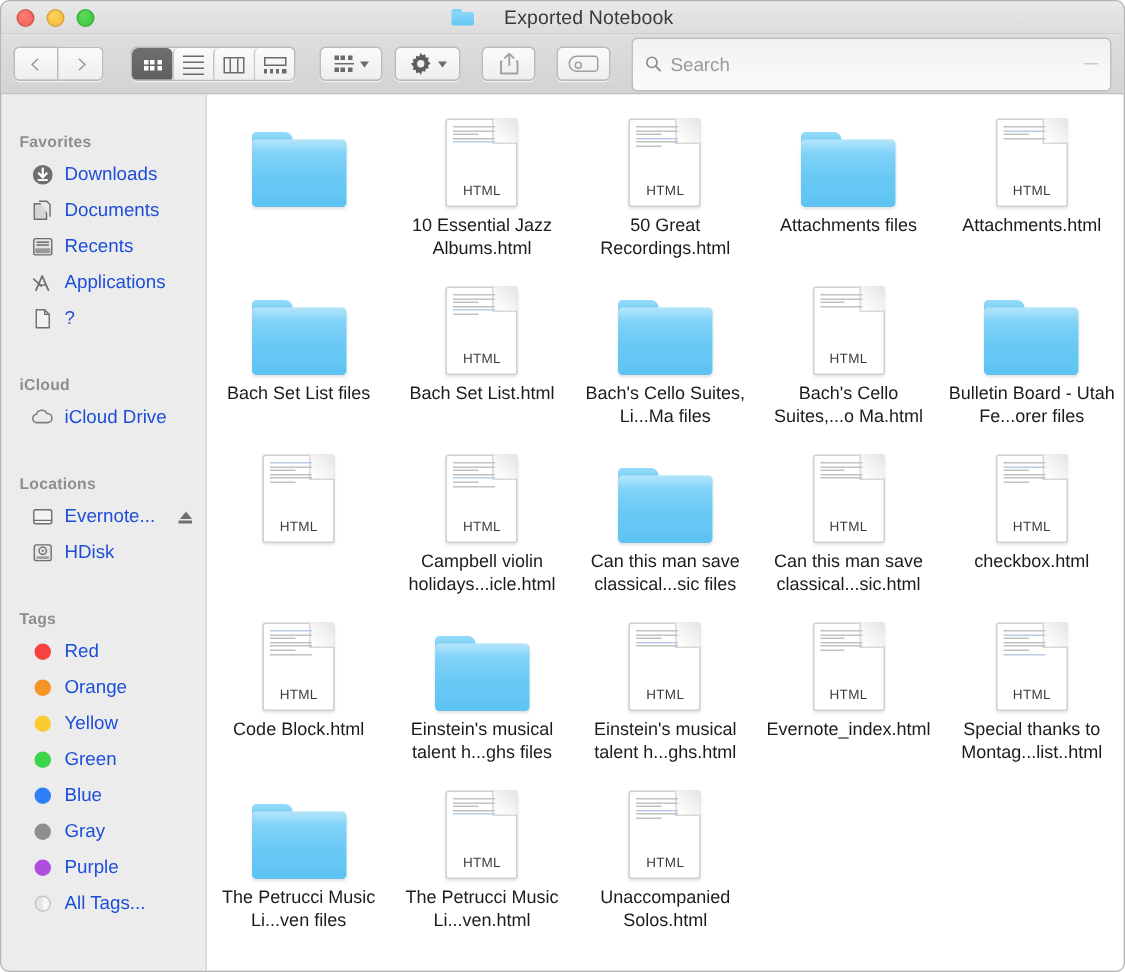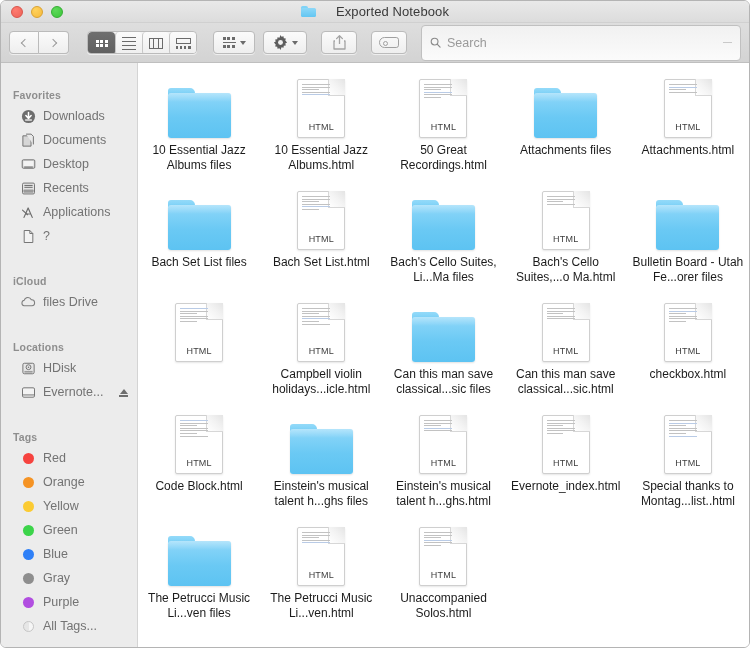--- a/index.html
+++ b/index.html
@@ -231,21 +231,21 @@
     padding: 2px 0 3px 12px;
     letter-spacing: 0.15px;
     margin-top: 16px;
   }
   .sb-item {
     display: flex;
     align-items: center;
     gap: 7px;
     height: 24px;
     padding: 0 8px 0 19px;
-    color: #737373;
+    color: #1d4ed8;
     font-size: 12.5px;
     cursor: default;
     position: relative;
   }
   .sb-ico { width: 16px; height: 16px; flex: 0 0 16px; display: flex; align-items: center; justify-content: center; }
   .sb-label { white-space: nowrap; overflow: hidden; }
   .sb-gap { height: 9px; }
   .eject {
     position: absolute;
     right: 9px;
@@ -536,30 +536,20 @@
       <div class="sb-item">
         <span class="sb-ico">
           <svg width="15" height="15" viewBox="0 0 16 16">
             <path d="M2 3 h6.5 l2.2 2.2 V14 H2 Z" fill="#d6d6d6" stroke="#6e6e6e" stroke-width="1"></path>
             <path d="M5.4 1.2 h5.4 l2.4 2.4 V12.2" fill="#e8e8e8" stroke="#6e6e6e" stroke-width="1"></path>
           </svg>
         </span>
         <span class="sb-label">Documents</span>
       </div>
 
-      <div class="sb-item">
-        <span class="sb-ico">
-          <svg width="15" height="15" viewBox="0 0 16 16">
-            <rect x="1.3" y="3" width="13.4" height="9" rx="1.2" fill="#d8d8d8" stroke="#6e6e6e" stroke-width="1"></rect>
-            <rect x="2.6" y="4.3" width="10.8" height="5.4" fill="#f3f3f3"></rect>
-            <rect x="3.4" y="10.2" width="9.2" height="1.1" fill="#6e6e6e"></rect>
-          </svg>
-        </span>
-        <span class="sb-label">Desktop</span>
-      </div>
 
       <div class="sb-item">
         <span class="sb-ico">
           <svg width="15" height="15" viewBox="0 0 16 16">
             <rect x="1.6" y="2.2" width="12.8" height="11.6" rx="1.4" fill="#e4e4e4" stroke="#6e6e6e" stroke-width="1"></rect>
             <rect x="3.6" y="4.2" width="8.8" height="1.1" fill="#6e6e6e"></rect>
             <rect x="3.6" y="6.2" width="8.8" height="1.1" fill="#6e6e6e"></rect>
             <rect x="2.6" y="9" width="10.8" height="3.6" rx="0.8" fill="#9a9a9a"></rect>
           </svg>
         </span>
@@ -590,53 +580,53 @@
 
       <div class="sb-gap"></div>
 
       <div class="sb-header">iCloud</div>
       <div class="sb-item">
         <span class="sb-ico">
           <svg width="16" height="16" viewBox="0 0 17 16">
             <path d="M4.4 12 A3 3 0 0 1 4.6 6.1 A3.9 3.9 0 0 1 12 5.6 A2.9 2.9 0 0 1 12.6 12 Z" fill="none" stroke="#7d7d7d" stroke-width="1.1" stroke-linejoin="round"></path>
           </svg>
         </span>
-        <span class="sb-label">files Drive</span>
+        <span class="sb-label">iCloud Drive</span>
       </div>
 
       <div class="sb-gap"></div>
 
       <div class="sb-header">Locations</div>
-
-      <div class="sb-item">
-        <span class="sb-ico">
-          <svg width="15" height="15" viewBox="0 0 16 16">
-            <rect x="2" y="2.4" width="12" height="11.2" rx="1.6" fill="#e6e6e6" stroke="#6e6e6e" stroke-width="1"></rect>
-            <circle cx="8" cy="6.6" r="2.6" fill="none" stroke="#6e6e6e" stroke-width="1"></circle>
-            <circle cx="8" cy="6.6" r="0.8" fill="#6e6e6e"></circle>
-            <rect x="3.6" y="10.6" width="8.8" height="1.8" fill="#9d9d9d"></rect>
-          </svg>
-        </span>
-        <span class="sb-label">HDisk</span>
-      </div>
 
       <div class="sb-item">
         <span class="sb-ico">
           <svg width="15" height="15" viewBox="0 0 16 16">
             <rect x="1.6" y="3" width="12.8" height="10" rx="1.4" fill="#f3f3f3" stroke="#6e6e6e" stroke-width="1"></rect>
             <line x1="1.6" y1="10.6" x2="14.4" y2="10.6" stroke="#6e6e6e" stroke-width="1"></line>
           </svg>
         </span>
         <span class="sb-label">Evernote...</span>
         <span class="eject">
           <span class="tri"></span>
           <span class="bar"></span>
         </span>
       </div>
 
+      <div class="sb-item">
+        <span class="sb-ico">
+          <svg width="15" height="15" viewBox="0 0 16 16">
+            <rect x="2" y="2.4" width="12" height="11.2" rx="1.6" fill="#e6e6e6" stroke="#6e6e6e" stroke-width="1"></rect>
+            <circle cx="8" cy="6.6" r="2.6" fill="none" stroke="#6e6e6e" stroke-width="1"></circle>
+            <circle cx="8" cy="6.6" r="0.8" fill="#6e6e6e"></circle>
+            <rect x="3.6" y="10.6" width="8.8" height="1.8" fill="#9d9d9d"></rect>
+          </svg>
+        </span>
+        <span class="sb-label">HDisk</span>
+      </div>
+
       <div class="sb-gap"></div>
 
       <div class="sb-header">Tags</div>
 
       <div class="sb-item">
         <span class="sb-ico">
             <span class="tag-dot" style="background:#f6433f"></span>
           </span>
         <span class="sb-label">Red</span>
       </div>
@@ -686,21 +676,20 @@
 
     <div class="content">
       <div class="grid" id="file-grid">
           <div class="cell">
             <div class="icon-wrap">
               <div class="folder">
                 <span class="tab"></span>
                 <span class="front"></span>
               </div>
             </div>
-            <div class="cell-label">10 Essential Jazz Albums files</div>
           </div>
           <div class="cell">
             <div class="icon-wrap">
               <div class="doc">
                 <span class="fold"></span>
                 <span class="lines">
                   <i class=""></i>
                   <i class=""></i>
                   <i class="short"></i>
                   <i class=""></i>

